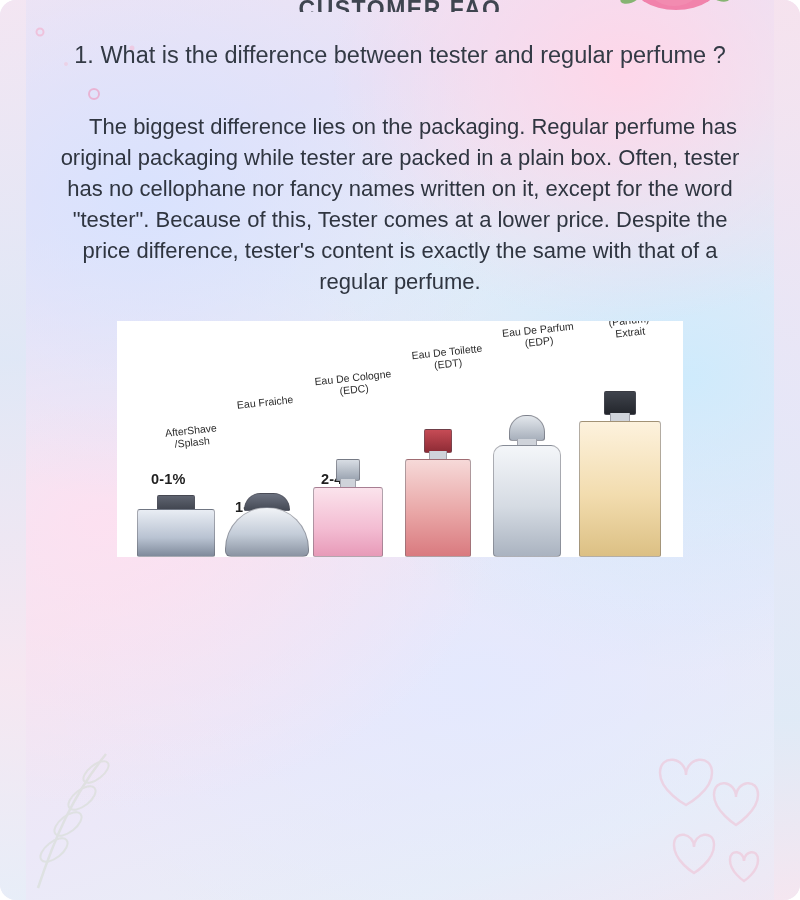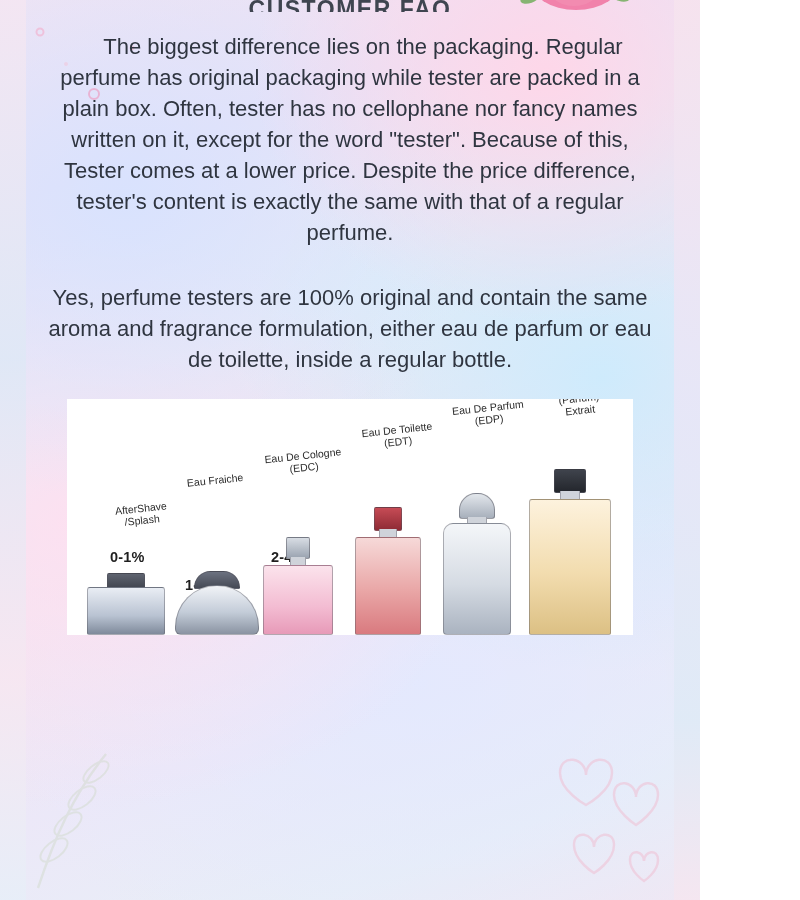--- a/index.html
+++ b/index.html
@@ -9,30 +9,31 @@
   body {
     width: 800px;
     height: 900px;
     overflow: hidden;
     font-family: "Liberation Sans", sans-serif;
     background: #ffffff;
   }
 
   .page {
     position: relative;
-    width: 700px;
+    width: 800px;
     height: 900px;
     overflow: hidden;
     background:
       radial-gradient(ellipse 420px 360px at 78% 8%, rgba(255,214,232,0.95) 0%, rgba(255,214,232,0) 70%),
       radial-gradient(ellipse 500px 420px at 18% 22%, rgba(214,226,255,0.85) 0%, rgba(214,226,255,0) 72%),
       radial-gradient(ellipse 520px 420px at 86% 42%, rgba(198,236,255,0.80) 0%, rgba(198,236,255,0) 70%),
       radial-gradient(ellipse 560px 400px at 12% 58%, rgba(255,223,240,0.85) 0%, rgba(255,223,240,0) 72%),
       radial-gradient(ellipse 620px 420px at 60% 76%, rgba(226,233,255,0.80) 0%, rgba(226,233,255,0) 72%),
       linear-gradient(160deg, #f3e4f2 0%, #e9e2f6 18%, #e6ecf7 36%, #f2e6f1 54%, #ece8f8 72%, #e8eef7 88%, #f0e7f3 100%);
+    border-radius: 16px;
   }
 
   
   .band-left, .band-right {
     position: absolute;
     top: 0;
     bottom: 0;
     width: 26px;
     pointer-events: none;
   }
@@ -95,21 +96,21 @@
 
   .a {
     text-align: center;
     font-size: 22px;
     line-height: 31px;
     color: #2f3540;
     margin: 0;
     padding: 0 14px;
   }
 
-  .a1 { margin-top: 19px; text-indent: 26px; }
+  .a1 { margin-top: 40px; text-indent: 26px; }
   .q2 { margin-top: 40px; }
   .a2 { margin-top: 34px; }
   .q3 { margin-top: 44px; }
 
   .figure {
     margin: 24px auto 0 auto;
     width: 566px;
     height: 236px;
     background: #ffffff;
     position: relative;
@@ -233,31 +234,31 @@
         <path d="M62 112 C62 98 42 94 42 110 C42 126 62 138 62 138 C62 138 82 126 82 110 C82 94 62 98 62 112 Z"></path>
         <path d="M112 126 C112 116 98 113 98 125 C98 137 112 146 112 146 C112 146 126 137 126 125 C126 113 112 116 112 126 Z"></path>
       </g>
     </svg>
   </div>
 
   <div class="content">
 
     <div class="faq-title">CUSTOMER FAQ</div>
 
+    <p class="q q1">1. What is the difference between tester and regular perfume ?</p>
     <p class="a a1">The biggest difference lies on the packaging. Regular perfume has original packaging while tester are packed in a plain box. Often, tester has no cellophane nor fancy names written on it, except for the word "tester". Because of this, Tester comes at a lower price. Despite the price difference, tester's content is exactly the same with that of a regular perfume.</p>
 
-    <p class="a a2">Yes, perfume testers are 100% original and contain the same aroma and fragrance formulation, either eau de parfum or eau de toilette, inside a regular bottle.</p>
 
 
     <div class="figure">
       <div class="fig-items">
 
         <div class="fig-label" style="left:28px; top:108px; width:96px;">AfterShave
 /Splash</div>
-        <div class="fig-pct" style="left:43px; top:150px;">0-1%</div>
+        <div class="fig-pct" style="left:34px; top:150px;">0-1%</div>
         <div class="bottle" style="left:20px; width:78px; height:60px;">
           <div class="cap" style="bottom:44px; width:36px; height:16px; background:linear-gradient(180deg,#5f6470,#3c404a);"></div>
           <div class="body" style="height:46px; background:linear-gradient(180deg,#e9edf4,#b9c3d2 60%,#7f8a9b);"></div>
         </div>
 
         <div class="fig-label" style="left:100px; top:80px; width:98px;">Eau Fraiche</div>
         <div class="fig-pct" style="left:118px; top:146px;margin-top:32px;">1-3%</div>
         <div class="bottle" style="left:108px; width:84px; height:62px;">
           <div class="cap" style="bottom:46px; width:44px; height:16px; background:linear-gradient(180deg,#6c7280,#454a55); border-radius:22px 22px 2px 2px;"></div>
           <div class="body" style="height:48px; border-radius:42px 42px 6px 6px; background:linear-gradient(180deg,#f1f3f7,#c3ccd8 55%,#8a93a2);"></div>

